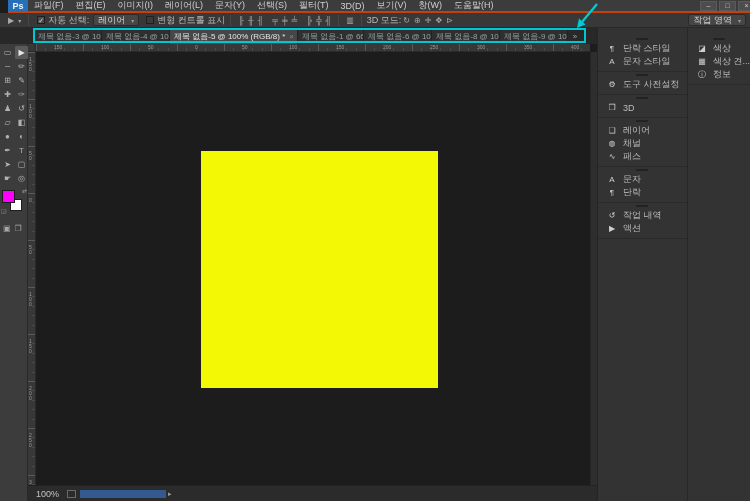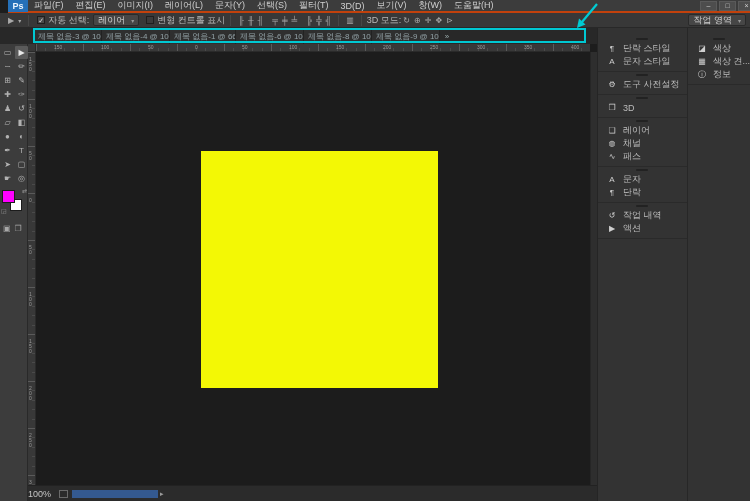--- a/index.html
+++ b/index.html
@@ -82,21 +82,21 @@
   #dockcol1 { width:102px; border-right:1px solid #272727; padding-top:8px; }
   #dockcol2 { flex:1; padding-top:8px; }
   .grip { width:12px; height:2px; background:#222; margin:2px auto 2px auto; border-radius:1px; }
   .pgroup { border-bottom:1px solid #2a2a2a; padding-bottom:3px; margin-bottom:2px; }
   .pitem { height:13px; display:flex; align-items:center; gap:6px; padding-left:9px;
     font-size:9px; color:#bcbcbc; white-space:nowrap; overflow:hidden; }
   .pitem .pic { width:10px; text-align:center; font-size:8px; color:#cfcfcf; }
   
   #statusbar { left:28px; top:485px; width:569px; height:16px; background:#2b2b2b;
     border-top:1px solid #222; display:flex; align-items:center; font-size:9px; color:#c4c4c4; }
-  #zoomfield { }
+  #zoomfield { margin-left:8px; }
   #dociconbox { width:9px; height:8px; border:1px solid #6a6a6a; margin-left:8px; }
   #bluebar { width:86px; height:8px; background:#34598f; margin-left:4px; }
   #bluearrow { color:#9a9a9a; font-size:7px; margin-left:2px; }
 </style>
 </head>
 <body>
 
 <div id="menubar" class="abs">
   <div id="pslogo">Ps</div>
   <span class="mi">파일(F)</span>
@@ -158,20 +158,24 @@
 
 <div id="tabbar" class="abs">
   <div class="tab" style="width:68px">
     <span>제목 없음-3 @ 10...</span>
 
   </div>
   <div class="tab" style="width:68px">
     <span>제목 없음-4 @ 10...</span>
 
   </div>
+  <div class="tab active" style="width:128px">
+    <span>제목 없음-5 @ 100% (RGB/8) *</span>
+    <span class="x">×</span>
+  </div>
   <div class="tab" style="width:66px">
     <span>제목 없음-1 @ 66...</span>
 
   </div>
   <div class="tab" style="width:68px">
     <span>제목 없음-6 @ 10...</span>
 
   </div>
   <div class="tab" style="width:68px">
     <span>제목 없음-8 @ 10...</span>

